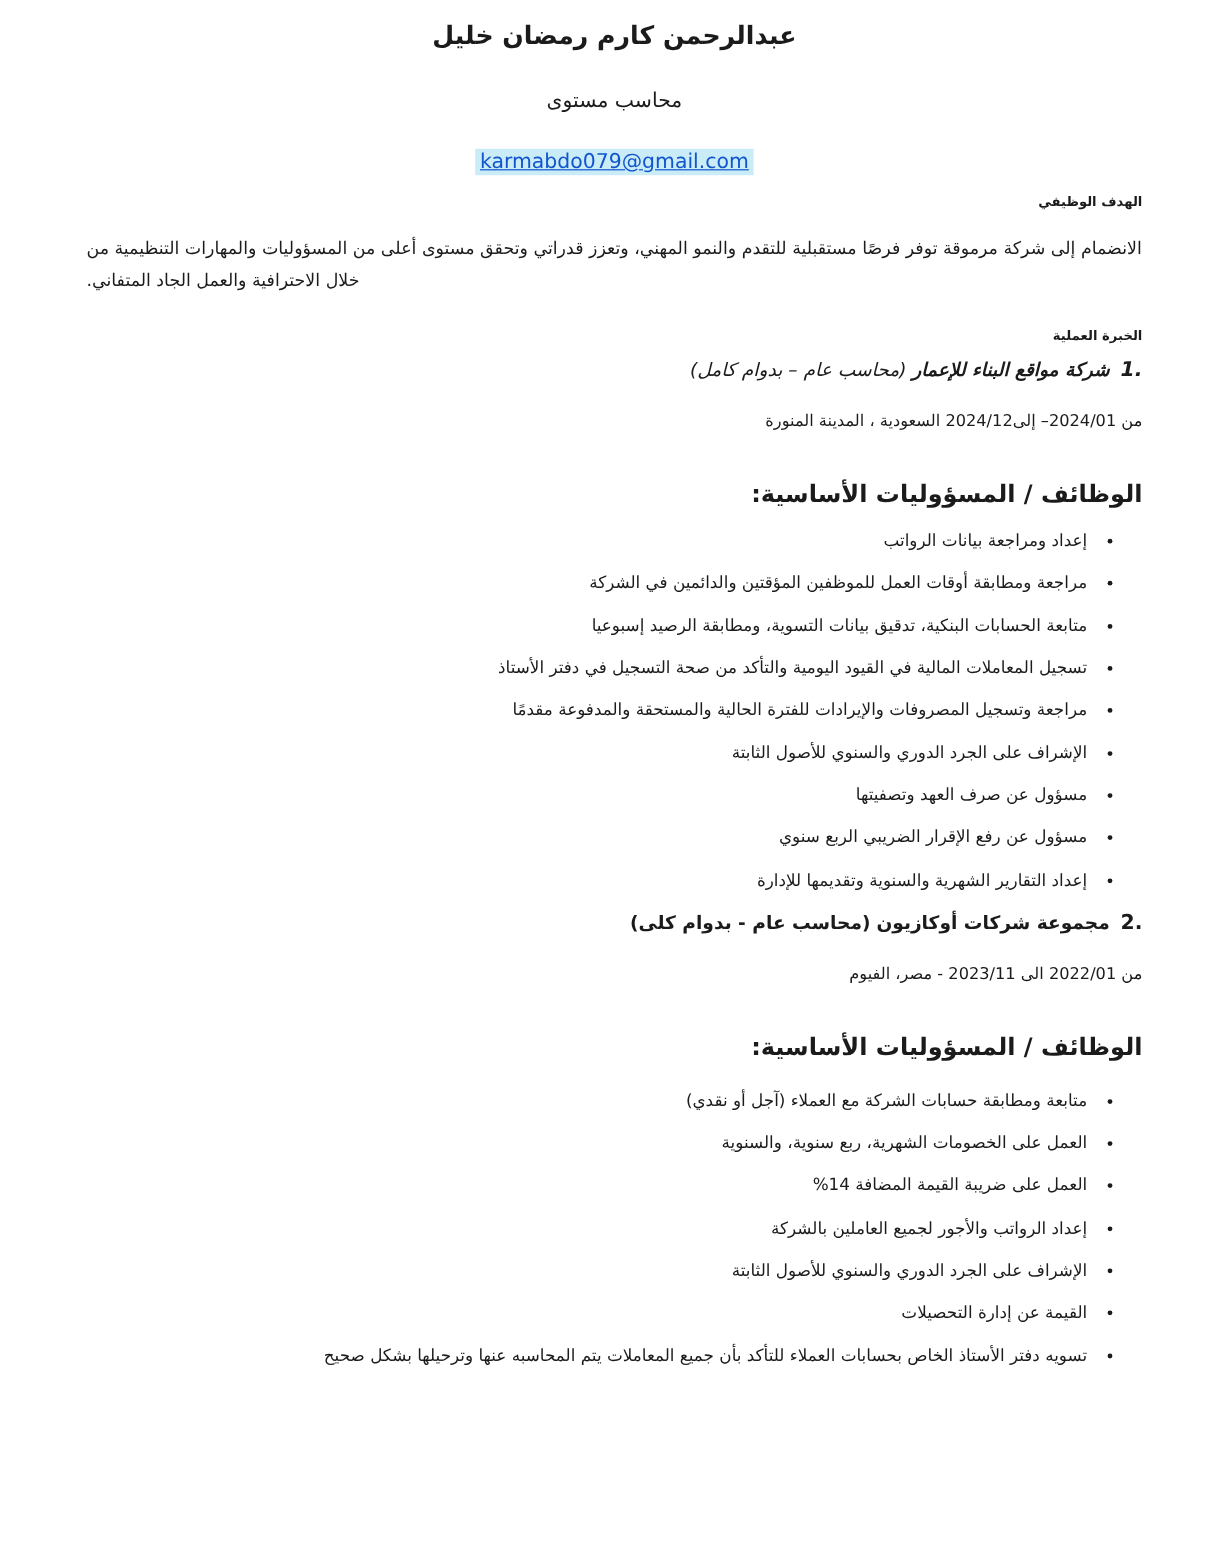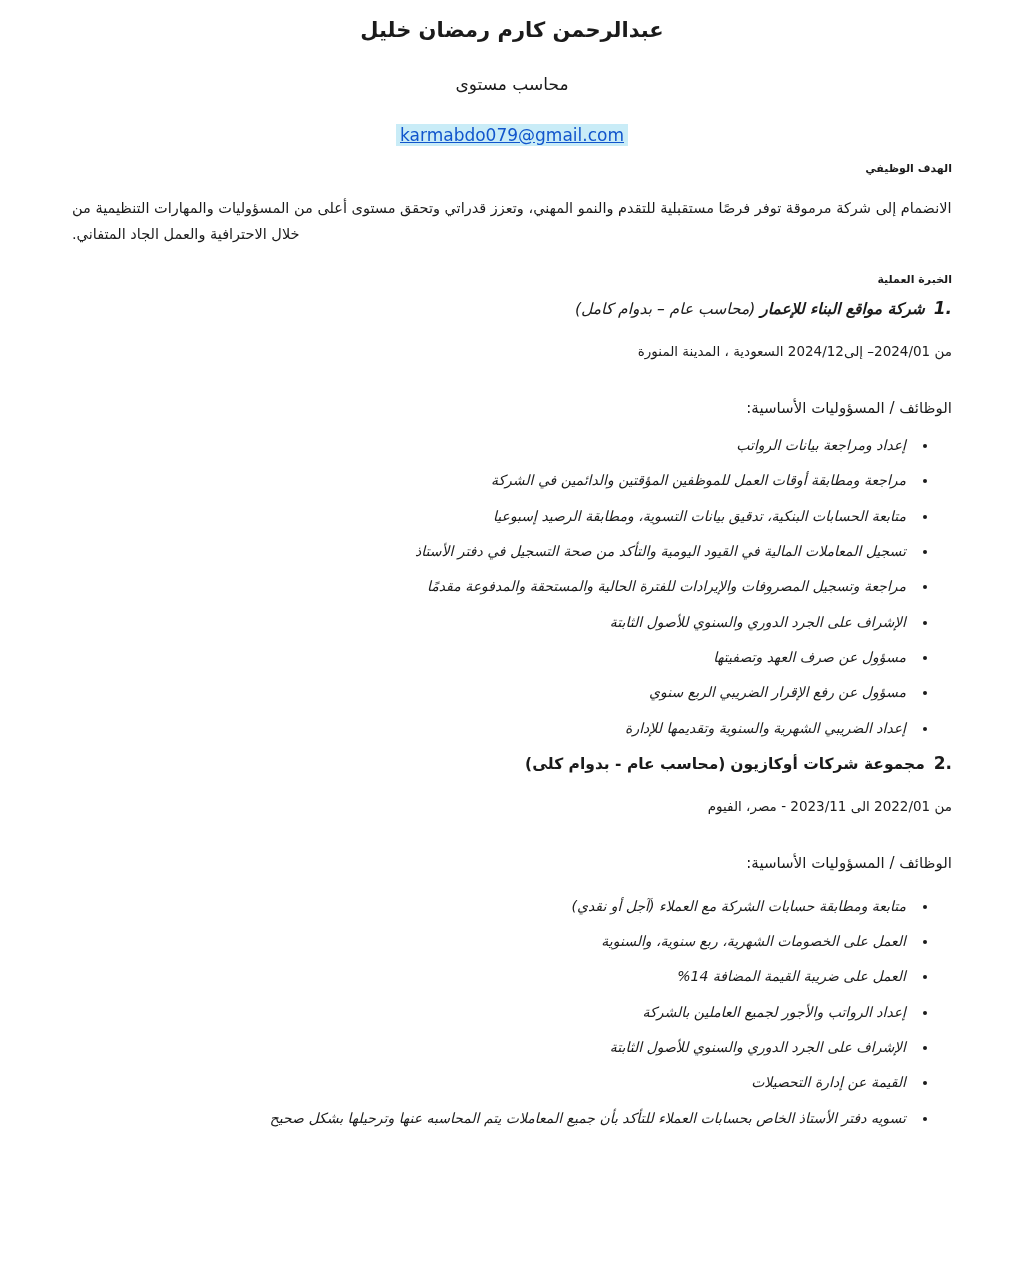--- a/index.html
+++ b/index.html
@@ -79,38 +79,37 @@
     font-size: 13.5px;
     text-align: right;
     margin-top: 25px;
   }
   .job-entry-1 .job-head { margin-bottom: 6px; font-style: italic; }
   .job-entry-1 .job-dates { margin-bottom: 22px; }
   .job-entry-2 { margin-top: 10px; }
   .job-entry-2 .job-head { margin-bottom: 16px; }
   .job-entry-2 .job-dates { margin-bottom: 24px; }
   .duties-label {
-    font-size: 15px;
-    font-weight: normal;
+    font-size: 20px;
+    font-weight: bold;
     margin-bottom: 18px;
     margin-top: 40px;
   }
   .job-entry-2 .duties-label { margin-bottom: 24px; }
   ul.duties {
     list-style: disc;
     margin: 0 14px 14px 0;
     padding: 0 26px 0 0;
   }
   ul.duties li {
     font-size: 14px;
     line-height: 1.45;
     margin-bottom: 15px;
     padding-right: 6px;
     text-align: right;
-    font-style: italic;
   }
 </style>
 </head>
 <body>
 
 <div class="page">
 
   <header class="doc-header">
     <h1 class="candidate-name">عبدالرحمن كارم رمضان خليل</h1>
     <div class="candidate-title">محاسب مستوى</div>
@@ -137,21 +136,21 @@
       <div class="duties-label">الوظائف / المسؤوليات الأساسية:</div>
       <ul class="duties">
         <li>إعداد ومراجعة بيانات الرواتب</li>
         <li>مراجعة ومطابقة أوقات العمل للموظفين المؤقتين والدائمين في الشركة</li>
         <li>متابعة الحسابات البنكية، تدقيق بيانات التسوية، ومطابقة الرصيد إسبوعيا</li>
         <li>تسجيل المعاملات المالية في القيود اليومية والتأكد من صحة التسجيل في دفتر الأستاذ</li>
         <li>مراجعة وتسجيل المصروفات والإيرادات للفترة الحالية والمستحقة والمدفوعة مقدمًا</li>
         <li>الإشراف على الجرد الدوري والسنوي للأصول الثابتة</li>
         <li>مسؤول عن صرف العهد وتصفيتها</li>
         <li>مسؤول عن رفع الإقرار الضريبي الربع سنوي</li>
-        <li>إعداد الضريبي الشهرية والسنوية وتقديمها للإدارة</li>
+        <li>إعداد التقارير الشهرية والسنوية وتقديمها للإدارة</li>
       </ul>
     </div>
 
     <div class="job-entry job-entry-2">
       <div class="job-head">
         <span class="job-number">2.</span>
         <span class="job-company">مجموعة شركات أوكازيون</span>
         <span class="job-role">(محاسب عام - بدوام كلى)</span>
       </div>
       <div class="job-dates">من 2022/01 الى 2023/11 - مصر، الفيوم</div>

